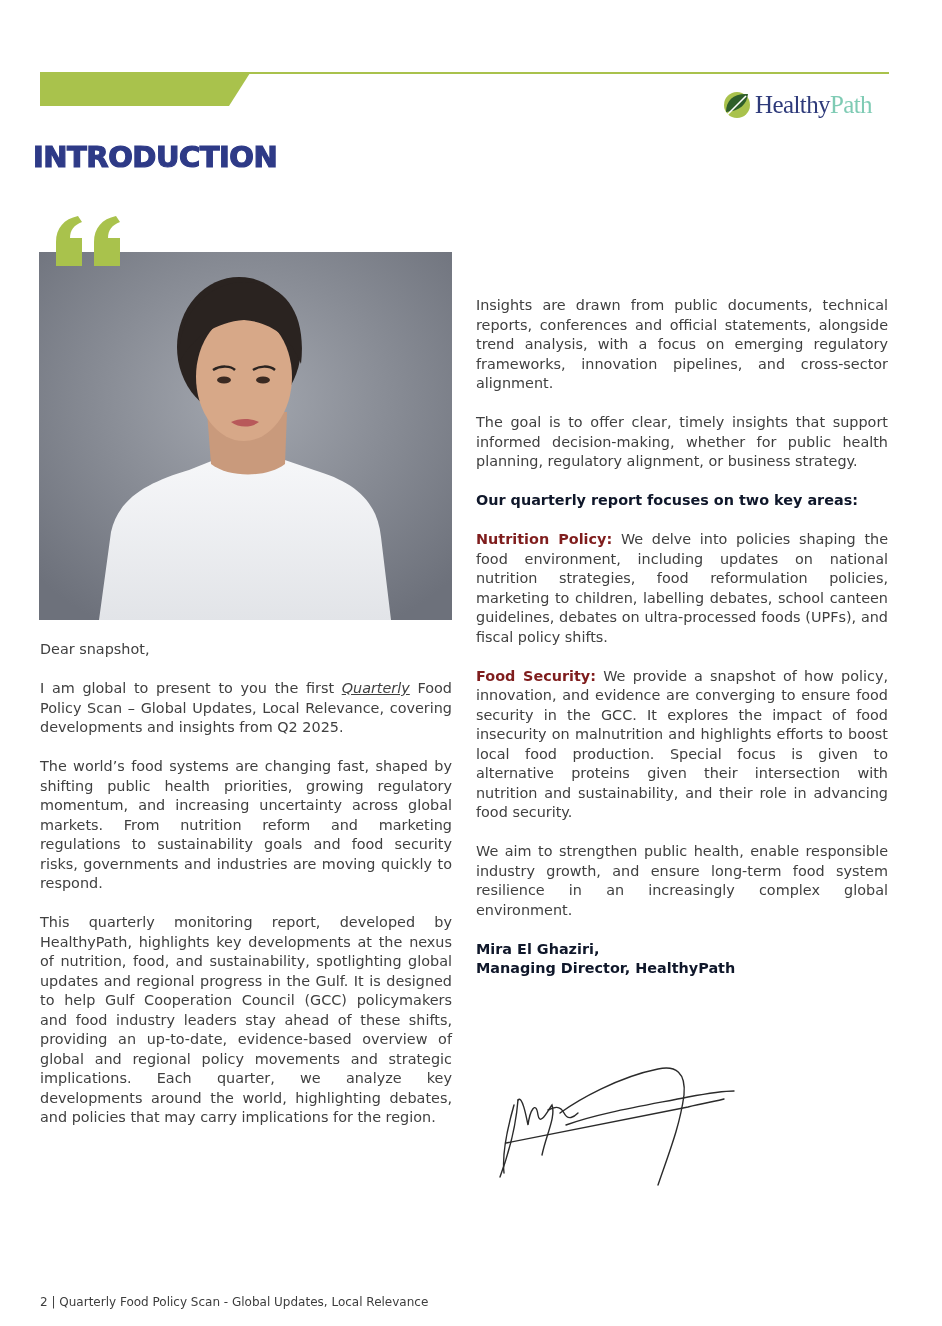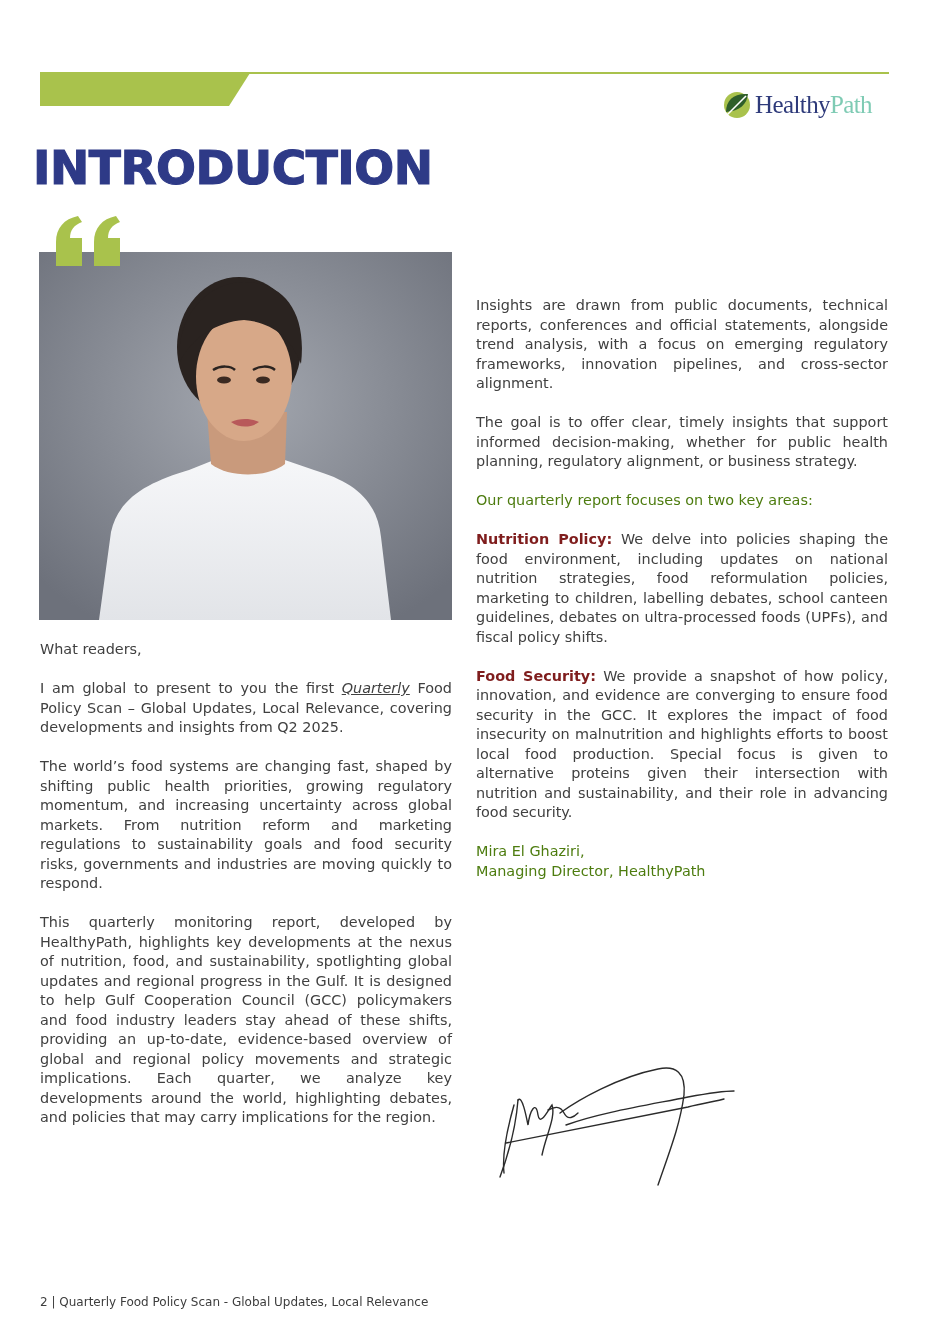--- a/index.html
+++ b/index.html
@@ -10,32 +10,32 @@
   .top-tab { position:absolute; left:40px; top:73px; width:210px; height:33px; background:#a9c24c;
              clip-path:polygon(0 0,100% 0,90% 100%,0 100%); }
 
   .logo { position:absolute; left:722px; top:88px; display:flex; align-items:center; height:34px; }
   .logo-mark { width:30px; height:30px; margin-right:3px; }
   .logo-text { font-family:Liberation Serif, serif; font-size:25px; letter-spacing:-0.6px; }
   .logo-healthy { color:#2e3a7a; }
   .logo-path { color:#7fcbb4; }
 
   .page-title { position:absolute; left:33px; top:140px; font-family:"DejaVu Sans", sans-serif;
-                font-weight:900; font-size:47px; color:#2e3a87; letter-spacing:-0.5px;
+                font-weight:900; font-size:29px; color:#2e3a87; letter-spacing:-0.5px;
                 -webkit-text-stroke:1.2px #2e3a87; }
 
   .photo { position:absolute; left:39px; top:252px; width:413px; height:368px; overflow:hidden;
            background:linear-gradient(180deg,#6e727c 0%,#8b8f98 40%,#a4a8b0 100%); }
   .quote-mark { position:absolute; left:54px; top:216px; width:68px; height:50px; z-index:2; }
 
   .col { position:absolute; width:412px; font-size:14.4px; line-height:19.5px; text-align:justify; color:#404040; }
   .col p { margin-bottom:19.5px; }
   .col-left { left:40px; top:640px; }
   .col-right { left:476px; top:252px;margin-top:44px; }
-  .bold { font-weight:normal; color:#4d7c0f; }
+  .bold { font-weight:bold; color:#0f172a; }
   .accent { font-weight:bold; color:#7f1d1d; }
   em { font-style:italic;text-decoration:underline; }
 
   .signature { position:absolute; left:488px; top:1055px; width:250px; height:135px; }
 
   .footer { position:absolute; left:40px; top:1295px; font-size:12px; color:#3d3d3d; }
 </style>
 </head>
 <body>
 
@@ -87,32 +87,33 @@
     <ellipse cx="185" cy="128" rx="7" ry="3.5" fill="#3b2a22"></ellipse>
     <ellipse cx="224" cy="128" rx="7" ry="3.5" fill="#3b2a22"></ellipse>
     <path d="M174 118 C182 113 192 114 196 118" stroke="#2a2320" stroke-width="2.5" fill="none"></path>
     <path d="M214 118 C220 114 230 113 236 118" stroke="#2a2320" stroke-width="2.5" fill="none"></path>
 
     <path d="M192 170 C200 166 212 166 220 170 C212 176 200 176 192 170 Z" fill="#b8595a"></path>
   </svg>
 </div>
 
 <div class="col col-left">
-  <p>What readers,</p>
+  <p>Dear snapshot,</p>
   <p><span>I am global to present to you the first </span><em>Quarterly</em><span> Food Policy Scan – Global Updates, Local Relevance, covering developments and insights from Q2 2025.</span></p>
   <p>The world’s food systems are changing fast, shaped by shifting public health  priorities, growing regulatory momentum, and increasing uncertainty across global markets. From nutrition reform and marketing regulations to sustainability goals and food security risks, governments and industries are moving quickly to respond.</p>
   <p>This quarterly monitoring report, developed by HealthyPath, highlights key developments at the nexus of nutrition, food, and sustainability, spotlighting global updates and regional progress in the Gulf. It is designed to help Gulf Cooperation Council (GCC) policymakers and food industry leaders stay ahead of these shifts, providing an up-to-date, evidence-based overview of global and regional policy movements and strategic implications. Each quarter, we analyze key developments around the world, highlighting debates, and policies that may carry implications for the region.</p>
 </div>
 
 <div class="col col-right">
   <p>Insights are drawn from public documents, technical reports, conferences and official statements, alongside trend analysis, with a focus on emerging regulatory frameworks, innovation pipelines, and cross-sector alignment.</p>
   <p>The goal is to offer clear, timely insights that support informed decision-making, whether for public health planning, regulatory alignment, or business strategy.</p>
   <p class="bold">Our quarterly report focuses on two key areas:</p>
   <p><span class="accent">Nutrition Policy:</span><span> We delve into policies shaping the food environment, including updates on national nutrition strategies, food reformulation policies, marketing to children, labelling debates, school canteen guidelines, debates on ultra-processed foods (UPFs), and fiscal policy shifts.</span></p>
   <p><span class="accent">Food Security:</span><span> We provide a snapshot of how policy, innovation, and evidence are converging to ensure food security in the GCC. It explores the impact of food insecurity on malnutrition and highlights efforts to boost local food production. Special focus is given to alternative proteins given their intersection with nutrition and sustainability, and their role in advancing food security.</span></p>
+  <p>We aim to strengthen public health, enable responsible industry growth, and ensure long-term food system resilience in an increasingly complex global environment.</p>
   <p class="bold" style="margin-bottom:0"><span>Mira El Ghaziri,</span><br><span>Managing Director, HealthyPath</span></p>
 </div>
 
 <svg class="signature" viewBox="0 0 250 135">
   <g fill="none" stroke="#2b2b2b" stroke-width="1.4" stroke-linecap="round">
     <path d="M30 45 C28 70 22 95 12 122"></path>
     <path d="M16 118 C14 100 18 78 26 50"></path>
     <path d="M30 45 C34 40 38 60 40 70 C42 55 48 45 50 60 C52 72 60 55 64 50 C68 62 58 80 54 100"></path>
     <path d="M60 55 C66 52 72 50 76 58 C80 66 86 62 90 58"></path>
     <path d="M72 58 C90 45 130 22 170 14 C188 10 198 18 196 40 C192 70 182 95 170 130"></path>

